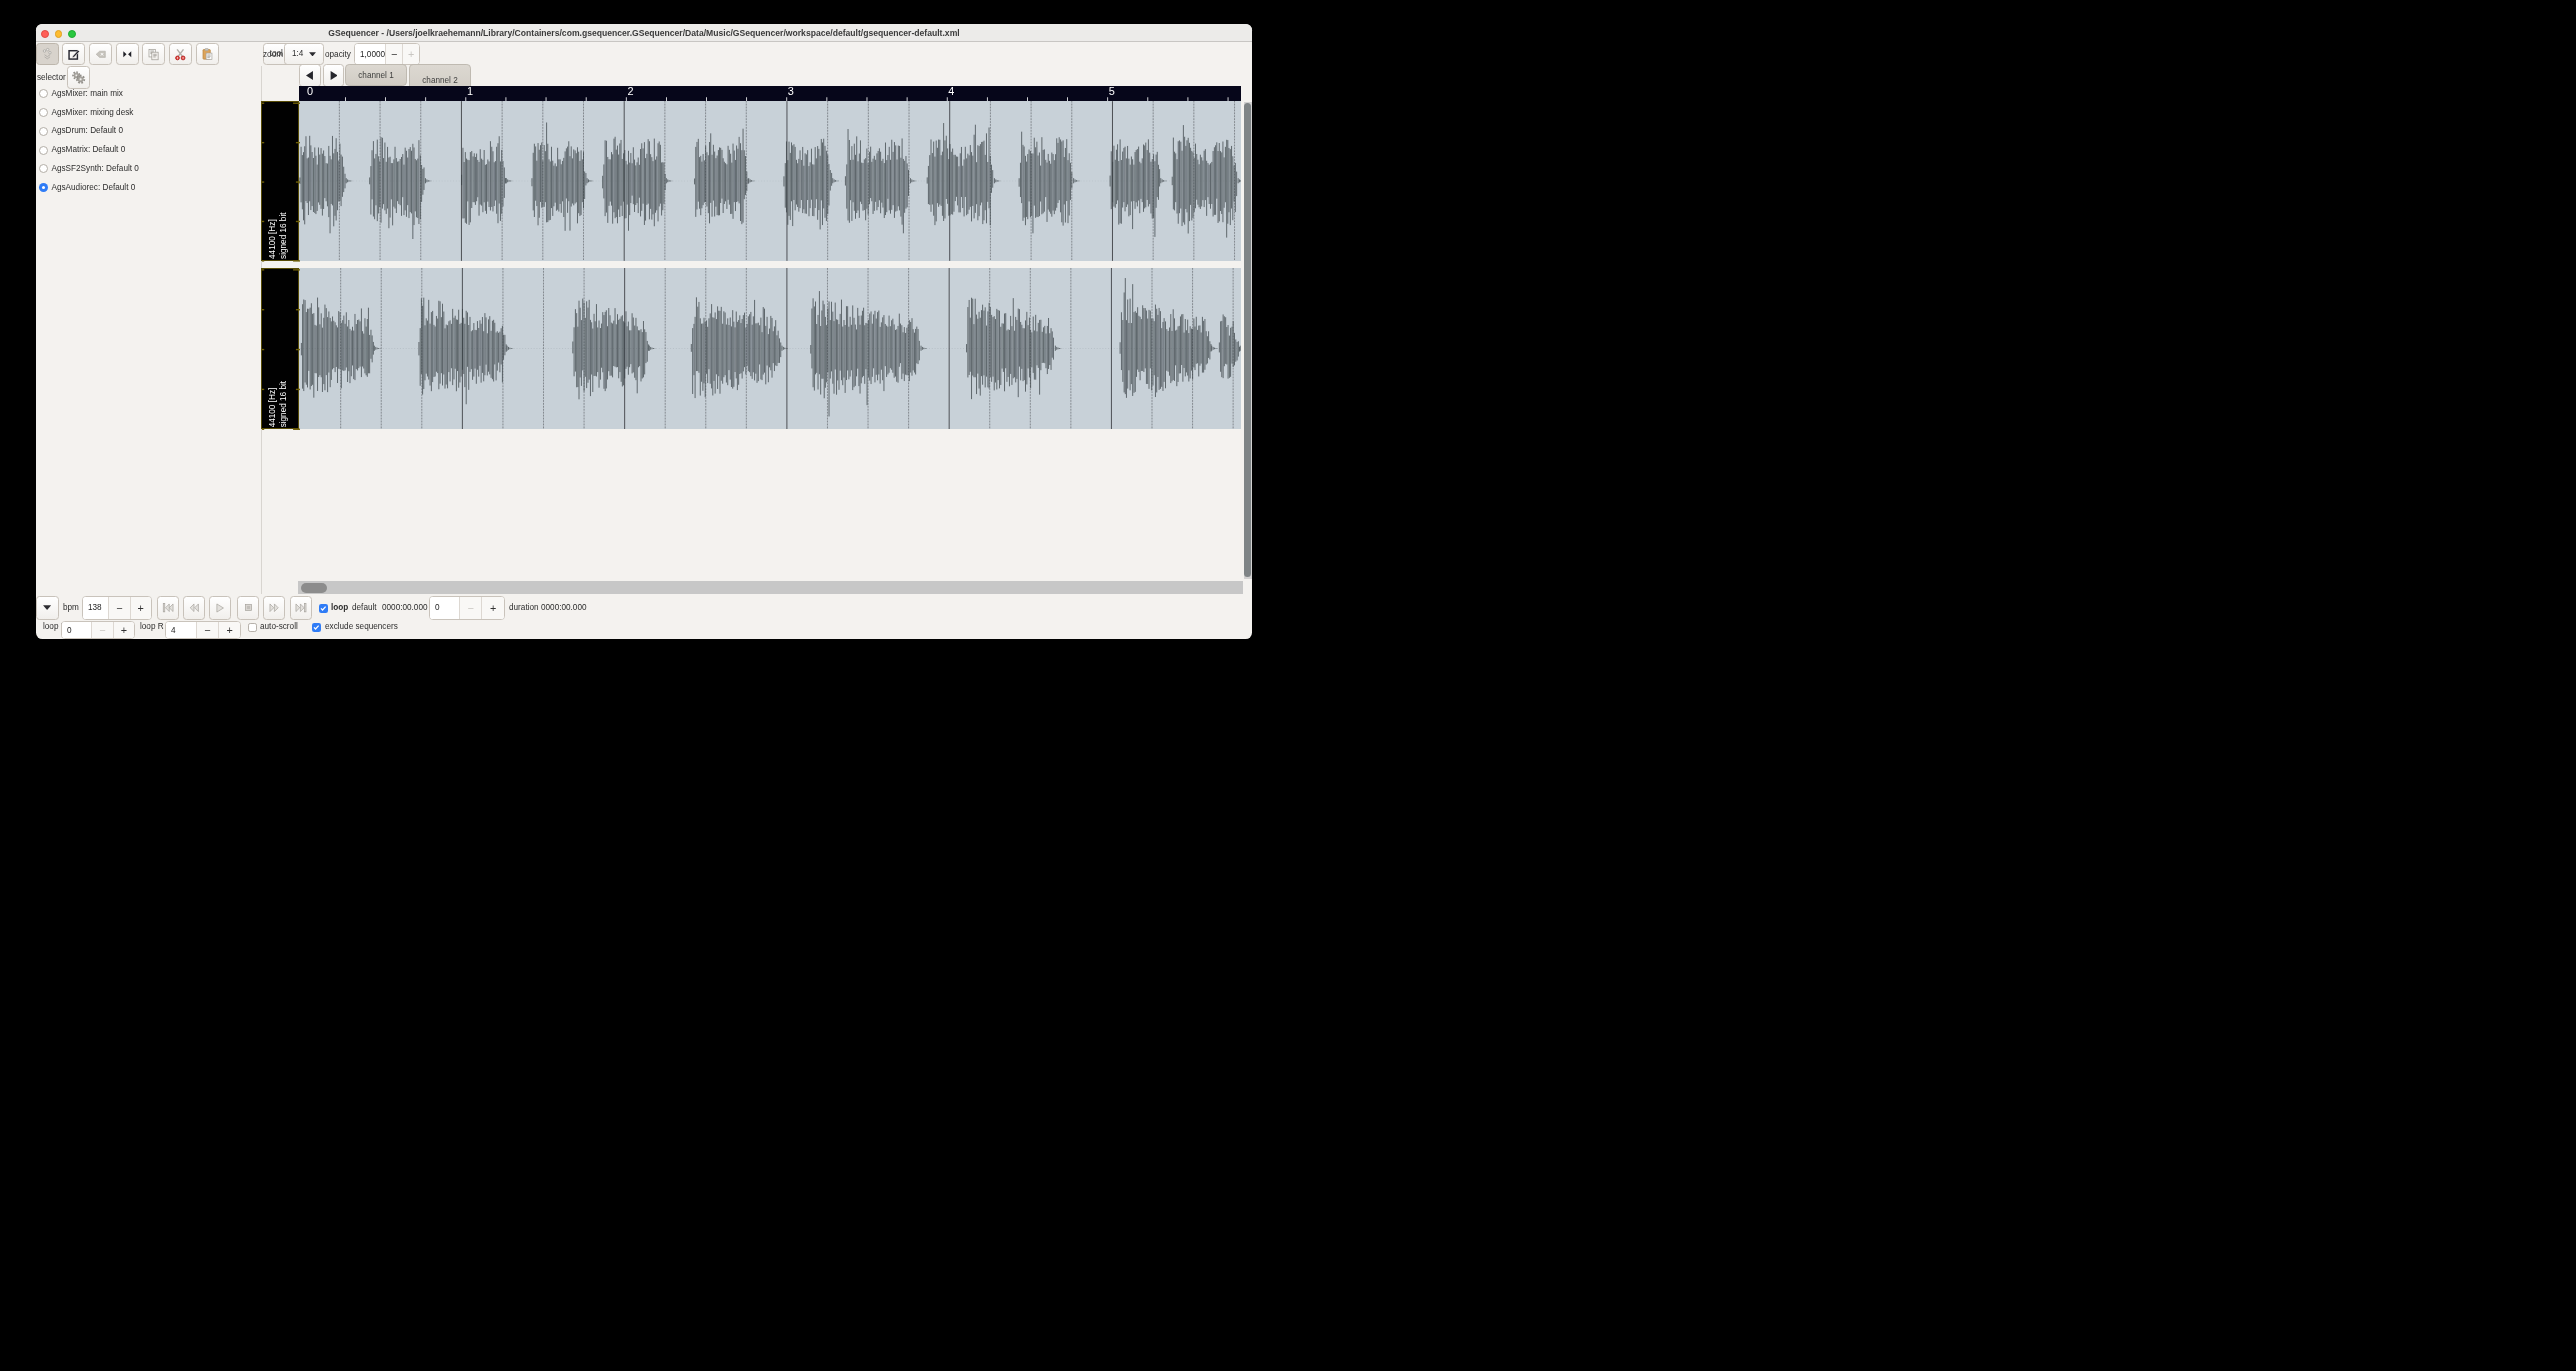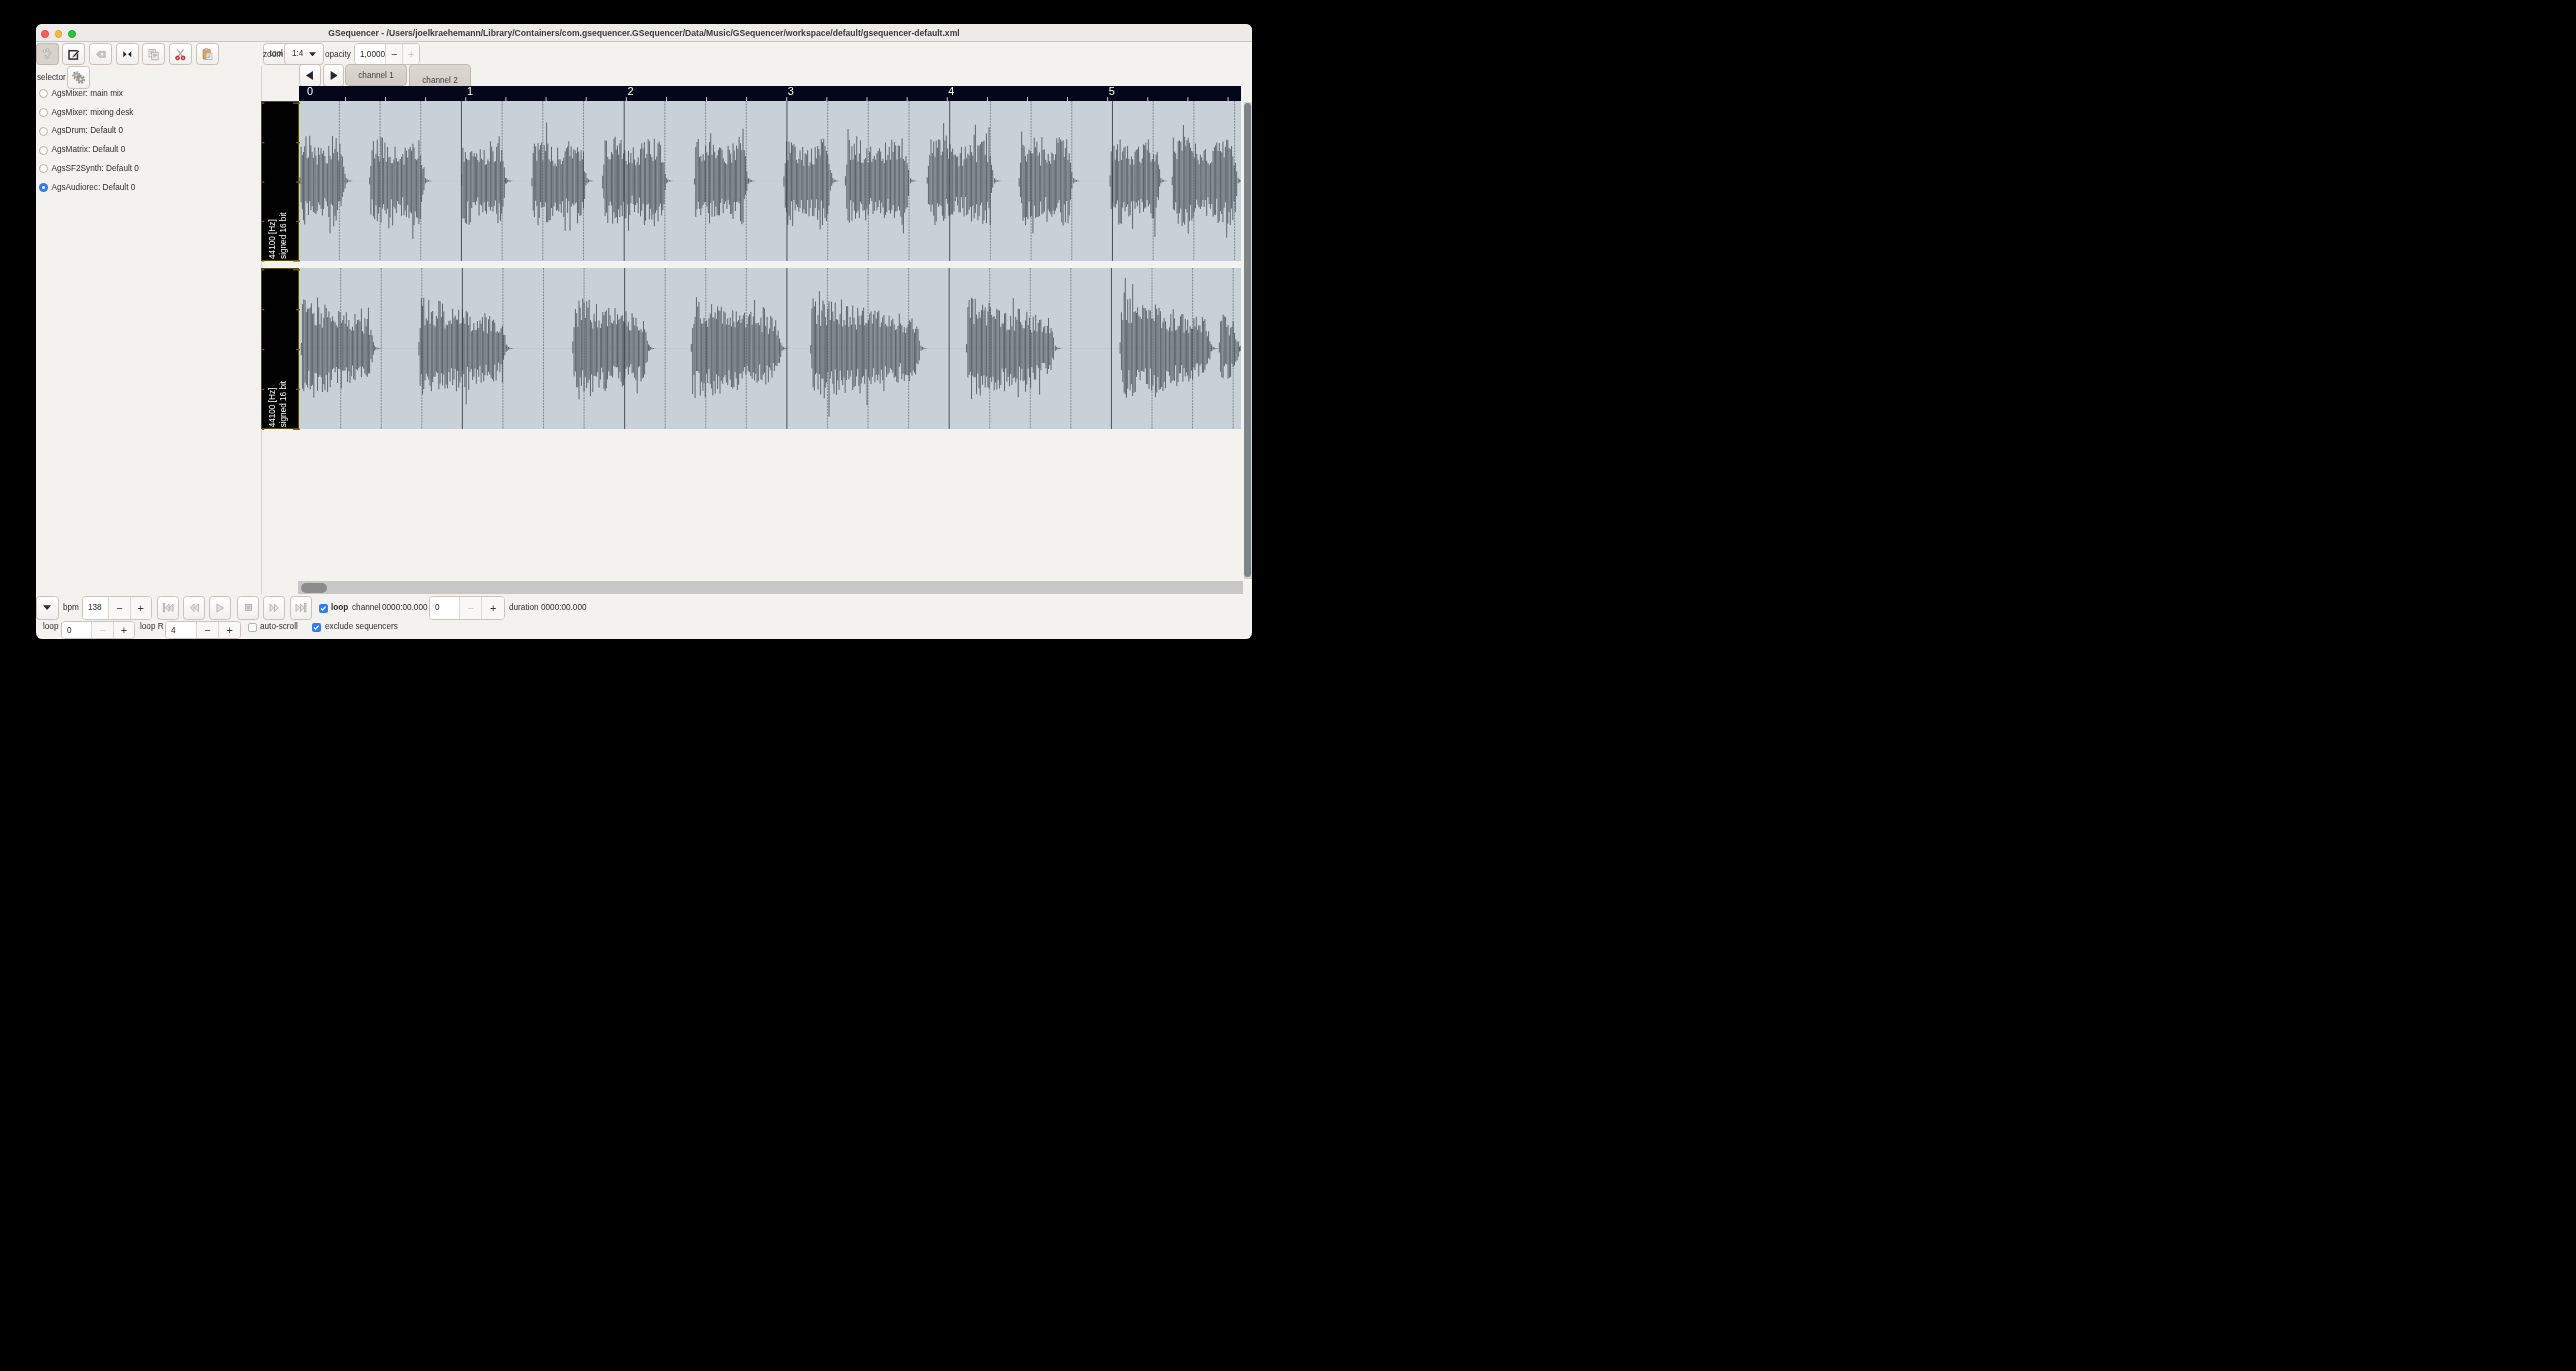--- a/index.html
+++ b/index.html
@@ -353,21 +353,21 @@
           <rect x="15" y="1" width="2.4" height="13"></rect>
         </g>
       </svg>
   </div>
   <div class="abs cb on" style="left:283px;top:580px;">
     <svg width="8.6" height="8.6" viewBox="0 0 14 14">
         <path d="M3.2 7.2 L5.8 9.8 L10.8 4.4" fill="none" stroke="#fff" stroke-width="2"></path>
       </svg>
   </div>
   <div class="abs lbl" style="left:295px;top:578px;font-weight:bold;">loop</div>
-  <div class="abs lbl" style="left:316px;top:578px;">channel</div>
+  <div class="abs lbl" style="left:316px;top:578px;">default</div>
   <div class="abs lbl" style="left:346px;top:578px;">0000:00.000</div>
   <div class="abs spin" style="left:393px;top:572px;width:76px;height:23.5px;">
     <div class="e" style="width:30px;">0</div>
     <div class="b dis" style="width:22.5px;">−</div>
     <div class="b" style="width:23.5px;">+</div>
   </div>
   <div class="abs lbl" style="left:473px;top:578px;">duration</div>
   <div class="abs lbl" style="left:505px;top:578px;">0000:00.000</div>
 
   <div class="abs lbl" style="left:7px;top:597px;">loop L</div>

